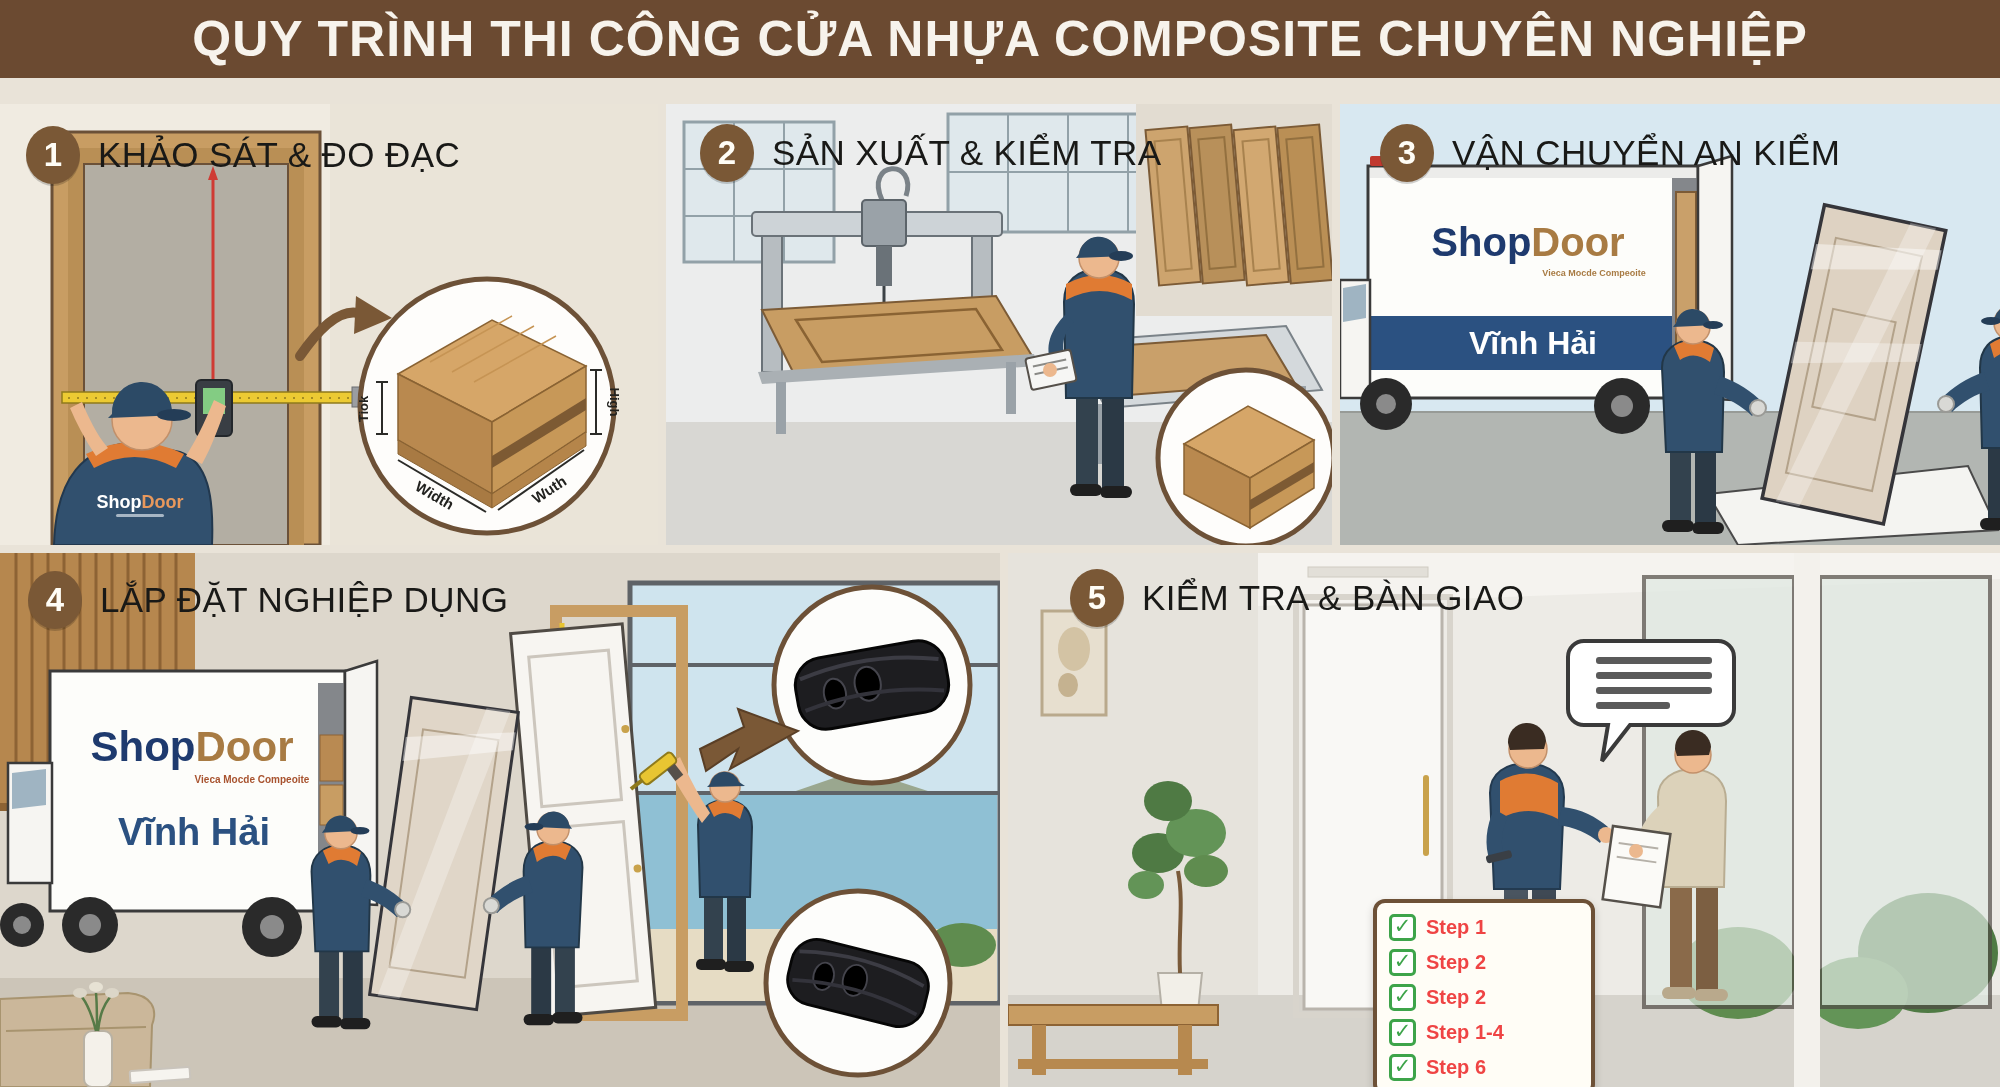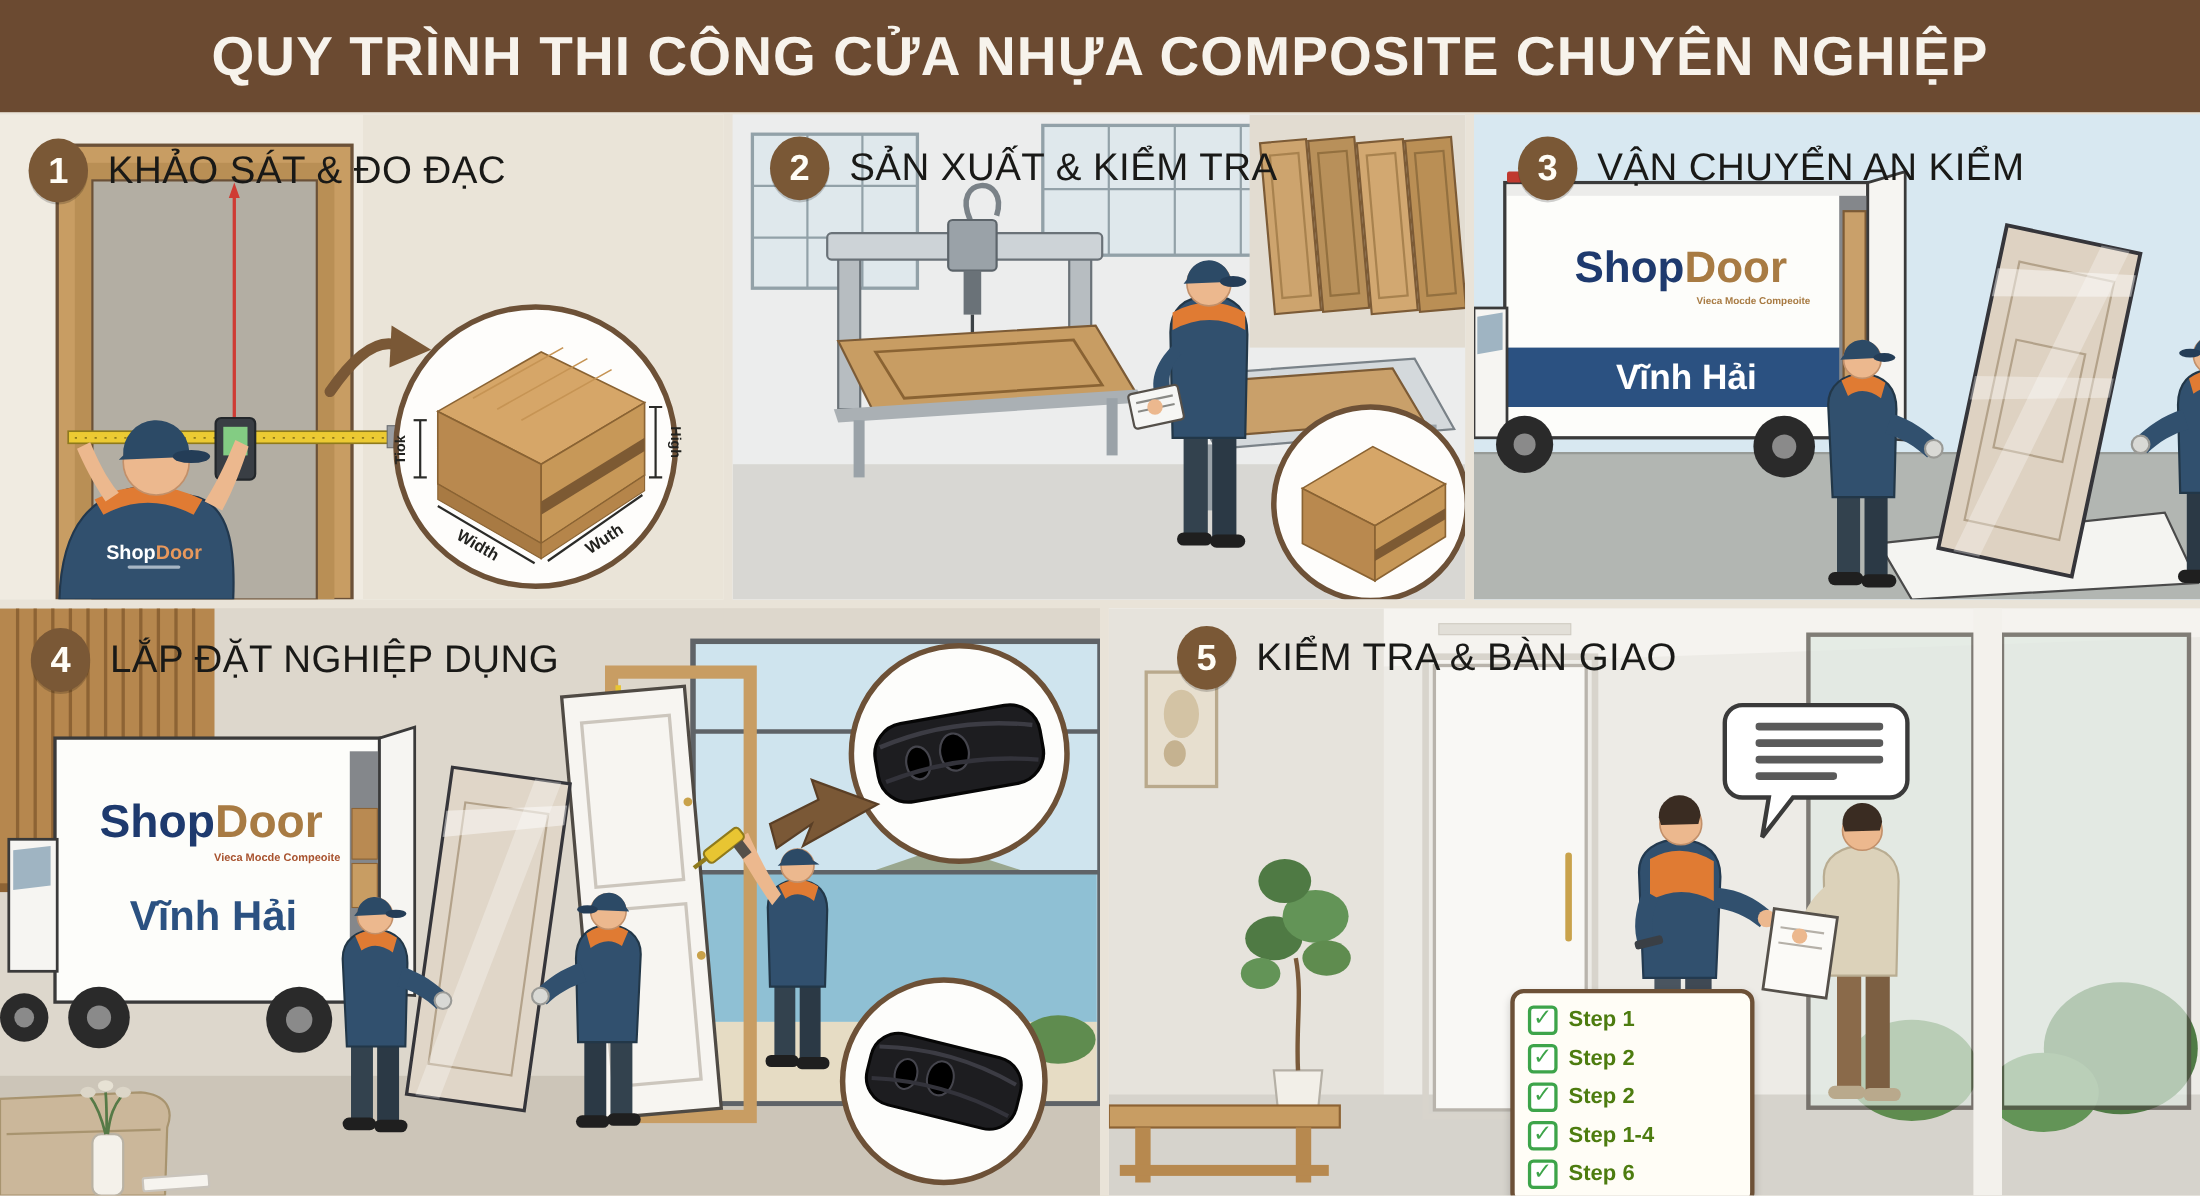--- a/index.html
+++ b/index.html
@@ -1,39 +1,39 @@
 <!DOCTYPE html>
 <html><head>
 <meta charset="utf-8">
 <style>
   html,body{margin:0;padding:0;background:#e9e3d8;}
   body{font-family:"Liberation Sans","DejaVu Sans",sans-serif;}
   .poster{position:relative;width:2000px;height:1087px;background:#e9e3d8;overflow:hidden;}
-  .banner{position:absolute;left:0;top:0;width:2000px;height:102px;background:#6b4a31;display:flex;align-items:center;justify-content:center;}
+  .banner{position:absolute;left:0;top:0;width:2000px;height:78px;background:#6b4a31;display:flex;align-items:center;justify-content:center;}
   .banner h1{margin:0;color:#f7f3ec;font-size:50px;font-weight:800;letter-spacing:1px;white-space:nowrap;}
   .panel{position:absolute;overflow:hidden;}
   .panel svg{position:absolute;left:0;top:0;display:block;}
   .p1{left:0;top:104px;width:658px;height:441px;background:#f0ebe1;}
   .p2{left:666px;top:104px;width:666px;height:441px;background:#eceded;}
   .p3{left:1340px;top:104px;width:660px;height:441px;background:#d8e8f1;}
   .p4{left:0;top:553px;width:1000px;height:534px;background:#ddd7cc;}
   .p5{left:1008px;top:553px;width:992px;height:534px;background:#edebe6;}
   .panel-head{position:absolute;display:flex;align-items:center;gap:18px;z-index:6;}
   .p1 .panel-head{left:26px;top:22px;}
   .p2 .panel-head{left:34px;top:20px;}
   .p3 .panel-head{left:40px;top:20px;}
   .p4 .panel-head{left:28px;top:18px;}
   .p5 .panel-head{left:62px;top:16px;}
   .badge{width:54px;height:58px;border-radius:50%;background:#7a5836;color:#fffdf6;font-size:33px;font-weight:800;display:flex;align-items:center;justify-content:center;box-shadow:0 2px 0 rgba(0,0,0,.18);flex:0 0 auto;}
   .ptitle{font-size:35px;font-weight:400;color:#191917;letter-spacing:.4px;white-space:nowrap;}
   svg text{font-family:"Liberation Sans","DejaVu Sans",sans-serif;font-weight:bold;}
   .checklist{position:absolute;left:365px;top:346px;width:190px;background:#fffdf6;border:4px solid #6d5137;border-radius:12px;padding:11px 12px;z-index:6;box-shadow:0 4px 8px rgba(0,0,0,.18);display:flex;flex-direction:column;gap:8px;}
   .chk-row{display:flex;align-items:center;gap:10px;}
   .chk-box{width:21px;height:21px;border:3px solid #3da44a;border-radius:5px;color:#3da44a;font-size:21px;font-weight:800;line-height:17px;text-align:center;background:#fff;flex:0 0 auto;}
-  .chk-label{font-size:20px;font-weight:800;color:#4d7c0f;white-space:nowrap;}
+  .chk-label{font-size:20px;font-weight:800;color:#ef4444;white-space:nowrap;}
   .caption{position:absolute;left:462px;top:468px;width:360px;text-align:center;font-size:30px;font-weight:800;color:#14140f;z-index:6;white-space:nowrap;}
 </style>
 </head>
 <body>
 
 <div class="poster">
 
   <header class="banner">
     <h1>QUY TRÌNH THI CÔNG CỬA NHỰA COMPOSITE CHUYÊN NGHIỆP</h1>
   </header>

